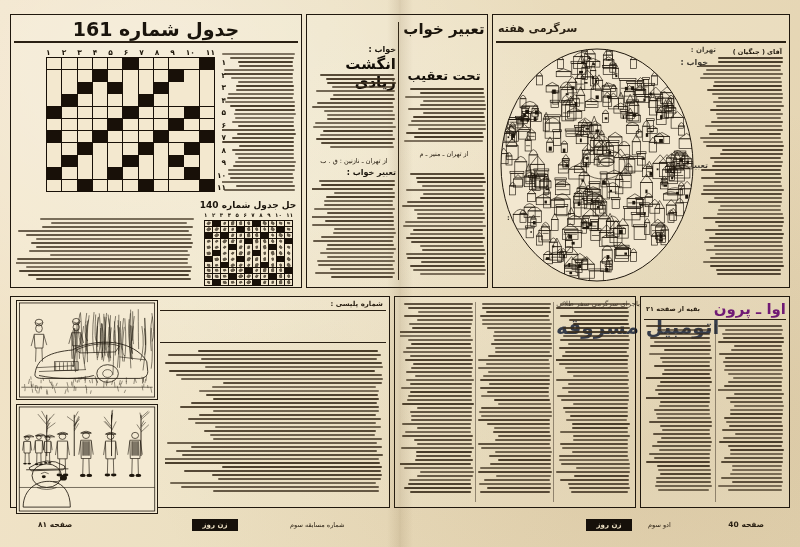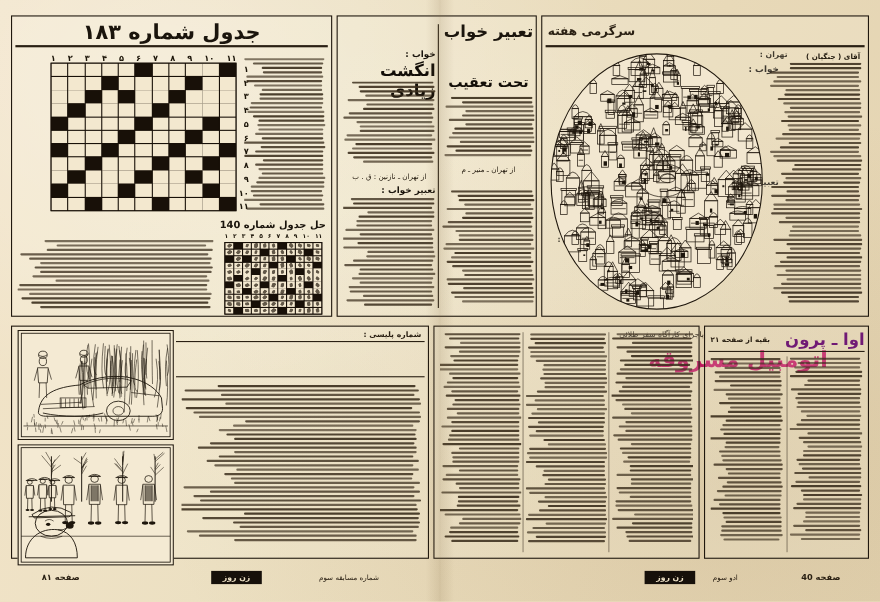--- a/index.html
+++ b/index.html
@@ -79,21 +79,21 @@
 </head>
 <body>
 
 <div class="paper-grain"></div>
 
 <div class="page">
 
   <div class="frame" style="left:10px; top:14px; width:292px; height:274px;">
   </div>
 
-  <div class="hdr" style="position:absolute; left:14px; top:18px; width:284px; font-size:19px;">جدول شماره ۱۸۳</div>
+  <div class="hdr" style="position:absolute; left:14px; top:18px; width:284px; font-size:19px;">جدول شماره 161</div>
   <div class="hline" style="left:14px; top:41px; width:284px; height:1.6px;"></div>
 
   <div class="xw-colnums" style="left:46px; top:48px; width:169px; display:flex; justify-content:space-between; font-size:7.5px;">
   <span>۱۱</span>
       <span>۱۰</span>
       <span>۹</span>
       <span>۸</span>
       <span>۷</span>
       <span>۶</span>
       <span>۵</span>
@@ -1542,23 +1542,23 @@
       <div class="ln" style="width: 86.7%; margin-right: 1%; opacity: 0.79;"></div>
       <div class="ln" style="width: 94.6%; margin-right: 1.4%; opacity: 0.64;"></div>
       <div class="ln" style="width: 87.7%; margin-right: 0.3%; opacity: 0.92;"></div>
       <div class="ln" style="width: 77.6%; margin-right: 3.2%; opacity: 0.85;"></div>
       <div class="ln" style="width: 76%; margin-right: 3.9%; opacity: 0.85;"></div>
     </div>
 
   <div class="frame" style="left:10px; top:296px; width:380px; height:212px;"></div>
 
   <div style="position:absolute; right:417px; top:300px; font-size:7px; font-weight:bold; color:#2a2013;">شماره پلیسی :</div>
-  <div style="position:absolute; right:160px; top:300px; font-size:7px; color:#2a2013;">باجرای کارآگاه سفر طلائی</div>
+  <div style="position:absolute; right:160px; top:300px; font-size:7px; color:#2a2013;">باجرای سرگرمی سفر طلائی</div>
   <div class="hline" style="left:160px; top:310px; width:226px; height:1.3px;"></div>
-  <div style="position:absolute; right:14px; top:315px; width:230px; text-align:center; font-size:20px; font-weight:bold; color:#be185d;">اتومبیل مسروقه</div>
+  <div style="position:absolute; right:14px; top:315px; width:230px; text-align:left; font-size:20px; font-weight:bold; color:#0f172a;">اتومبیل مسروقه</div>
   <div class="hline" style="left:160px; top:342px; width:226px; height:1.3px;"></div>
   <div class="txt dense" style="position:absolute; left:165px; top:350px; width:218px; height:150px;" id="pcTxt">
       <div class="ln" style="width: 82.7%; margin-right: 2.3%; opacity: 0.91;"></div>
       <div class="ln" style="width: 97.7%; margin-right: 1.1%; opacity: 0.82;"></div>
       <div class="ln" style="width: 80.7%; margin-right: 2.6%; opacity: 0.77;"></div>
       <div class="ln" style="width: 99.4%; margin-right: 0.4%; opacity: 0.88;"></div>
       <div class="ln" style="width: 81.5%; margin-right: 0.1%; opacity: 0.69;"></div>
       <div class="ln" style="width: 94.7%; margin-right: 3.6%; opacity: 0.91;"></div>
       <div class="ln" style="width: 94.5%; margin-right: 0.3%; opacity: 0.77;"></div>
       <div class="ln" style="width: 92.8%; margin-right: 0.1%; opacity: 0.7;"></div>

